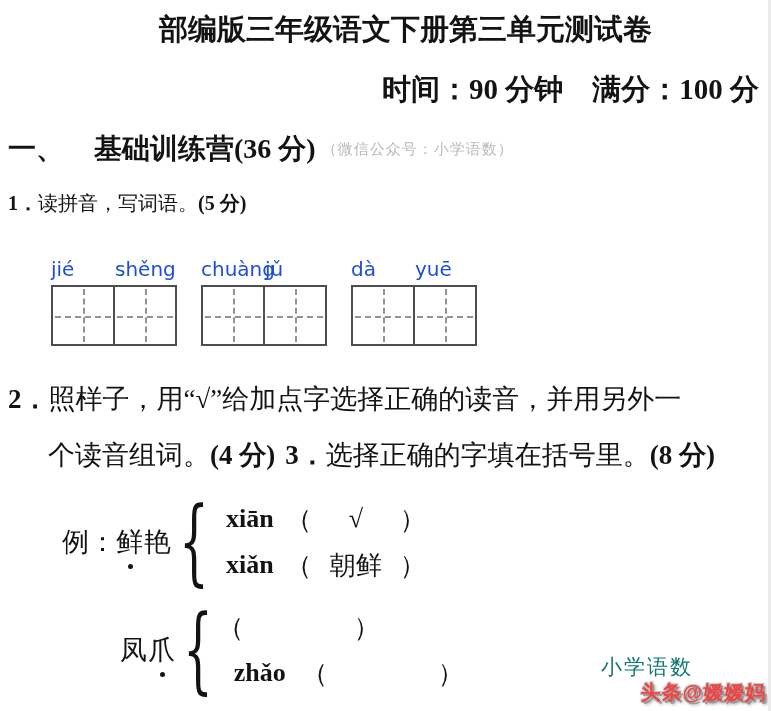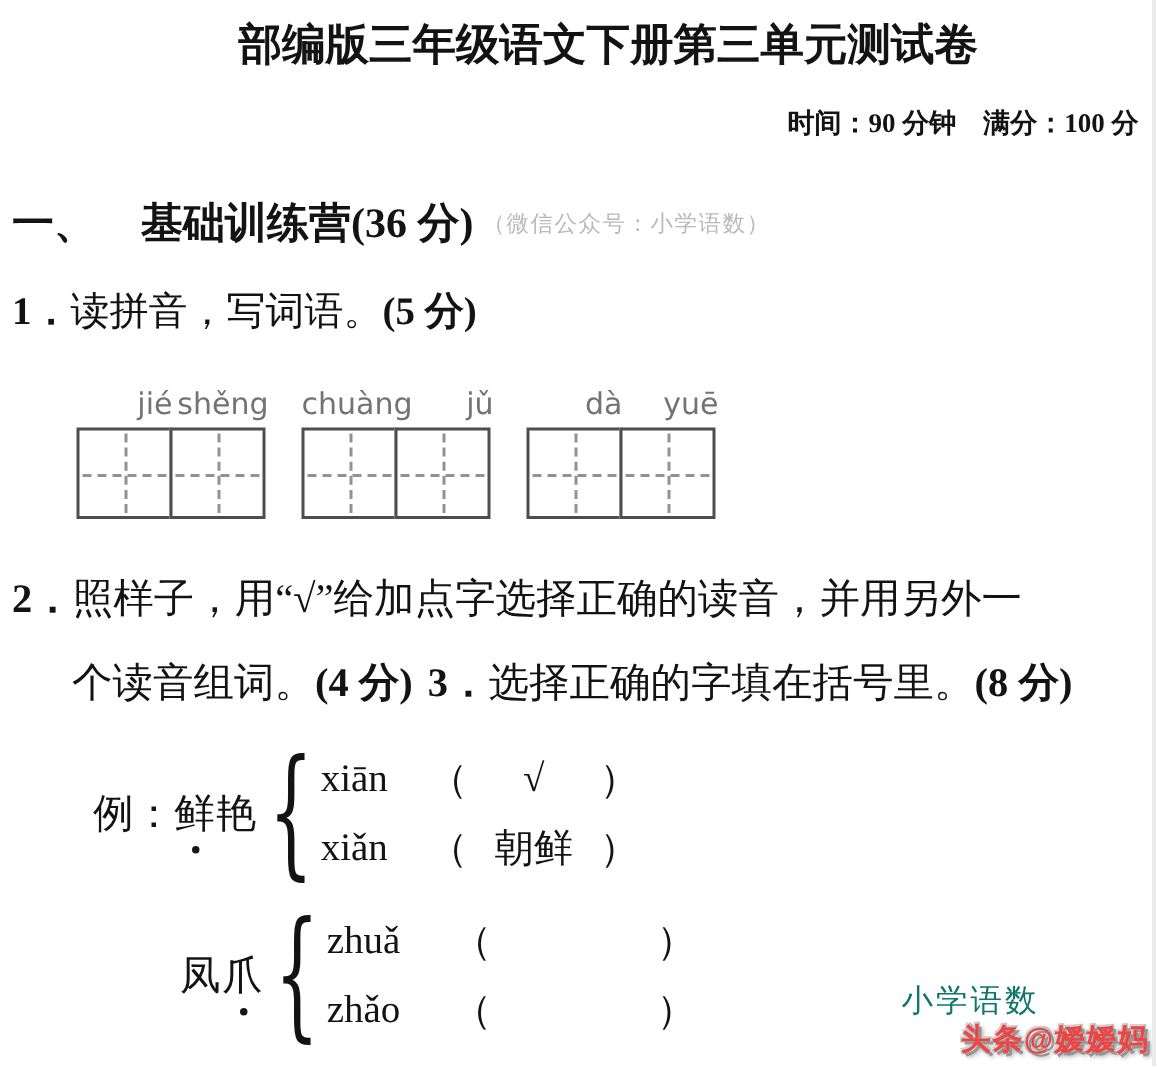--- a/index.html
+++ b/index.html
@@ -14,43 +14,43 @@
   }
 
   .doc-title {
     position:absolute; top:10px; left:0; width:100%; text-align:center;
     font-family:"Liberation Sans","DejaVu Sans",sans-serif;
     font-weight:800; font-size:29px; letter-spacing:0px; white-space:nowrap;margin-left:20px;
   }
 
   .timeline {
     position:absolute; top:70px; right:12px;
-    font-weight:700; font-size:18px; white-space:nowrap;
+    font-weight:700; font-size:29px; white-space:nowrap;
   }
 
   .section-head {
     position:absolute; top:130px; left:8px; white-space:nowrap;
     font-size:28px; font-weight:700;
   }
   .sec-num { margin-right:30px; }
   .section-note {
     font-size:15px; color:#b9b9b9; font-weight:400;
     margin-left:6px; letter-spacing:1px; vertical-align:4px;text-align:right;
   }
 
-  .q1 { position:absolute; top:190px; left:8px; font-size:26px; white-space:nowrap; }
+  .q1 { position:absolute; top:190px; left:8px; font-size:20px; white-space:nowrap; }
   .qnum { font-weight:700; }
   .score { font-weight:700; }
   .score.gap-after { margin-right:10px; }
 
   .grids { position:absolute; top:254px; left:51px; display:flex; gap:22px; }
   .labels { display:flex; height:27px; align-items:flex-end; margin-bottom:4px; }
   .labels span {
-    width:64px; text-align:right; white-space:nowrap;
-    font-family:"DejaVu Sans",sans-serif; font-size:20px; color:#737373;
+    width:64px; text-align:left; white-space:nowrap;
+    font-family:"DejaVu Sans",sans-serif; font-size:20px; color:#1d4ed8;
   }
   .cells { display:flex; }
   .cell {
     position:relative; width:64px; height:61px; box-sizing:border-box;
     border:2px solid #4e4e4e; background:#fff;
   }
   .cell + .cell { margin-left:-2px; }
   .cell::before {
     content:""; position:absolute; top:2px; bottom:2px; left:50%;
     border-left:2px dashed #929292;
@@ -75,21 +75,21 @@
     content:""; position:absolute; left:42%; bottom:-9px;
     width:5px; height:5px; background:#161616; border-radius:50%;
   }
   .left-brace {
     font-family:"DejaVu Serif",serif; font-size:94px; line-height:90px;
     font-weight:400; transform:scaleX(0.5); margin:0 -10px 0 -8px;
     display:inline-block;
   }
   .rows { display:flex; flex-direction:column; gap:5px; }
   .prow { display:flex; align-items:center; height:41px; font-size:26px; }
-  .py { font-weight:400; min-width:72px; display:inline-block; }
+  .py { font-weight:700; min-width:72px; display:inline-block;text-align:center; }
   .fz .py { min-width:84px; }
   .paren { font-size:26px; }
   .ans { display:inline-block; width:88px; text-align:center; font-size:26px; }
   .fz .ans { width:110px; }
 
   .watermark-faint {
     position:absolute; right:78px; bottom:30px; color:#0f766e;
     font-size:21px; letter-spacing:2px;
     font-family:"Liberation Sans","DejaVu Sans",sans-serif;
   }
@@ -178,21 +178,20 @@
         <span class="paren">）</span>
       </div>
     </div>
   </div>
 
   <div class="brace-block fz">
     <span class="word"><span>凤</span><span class="dot-char">爪</span></span>
     <span class="left-brace">{</span>
     <div class="rows">
       <div class="prow">
-        <span class="py">zhuǎ</span>
         <span class="paren">（</span>
         <span class="ans"></span>
         <span class="paren">）</span>
       </div>
       <div class="prow">
         <span class="py">zhǎo</span>
         <span class="paren">（</span>
         <span class="ans"></span>
         <span class="paren">）</span>
       </div>

